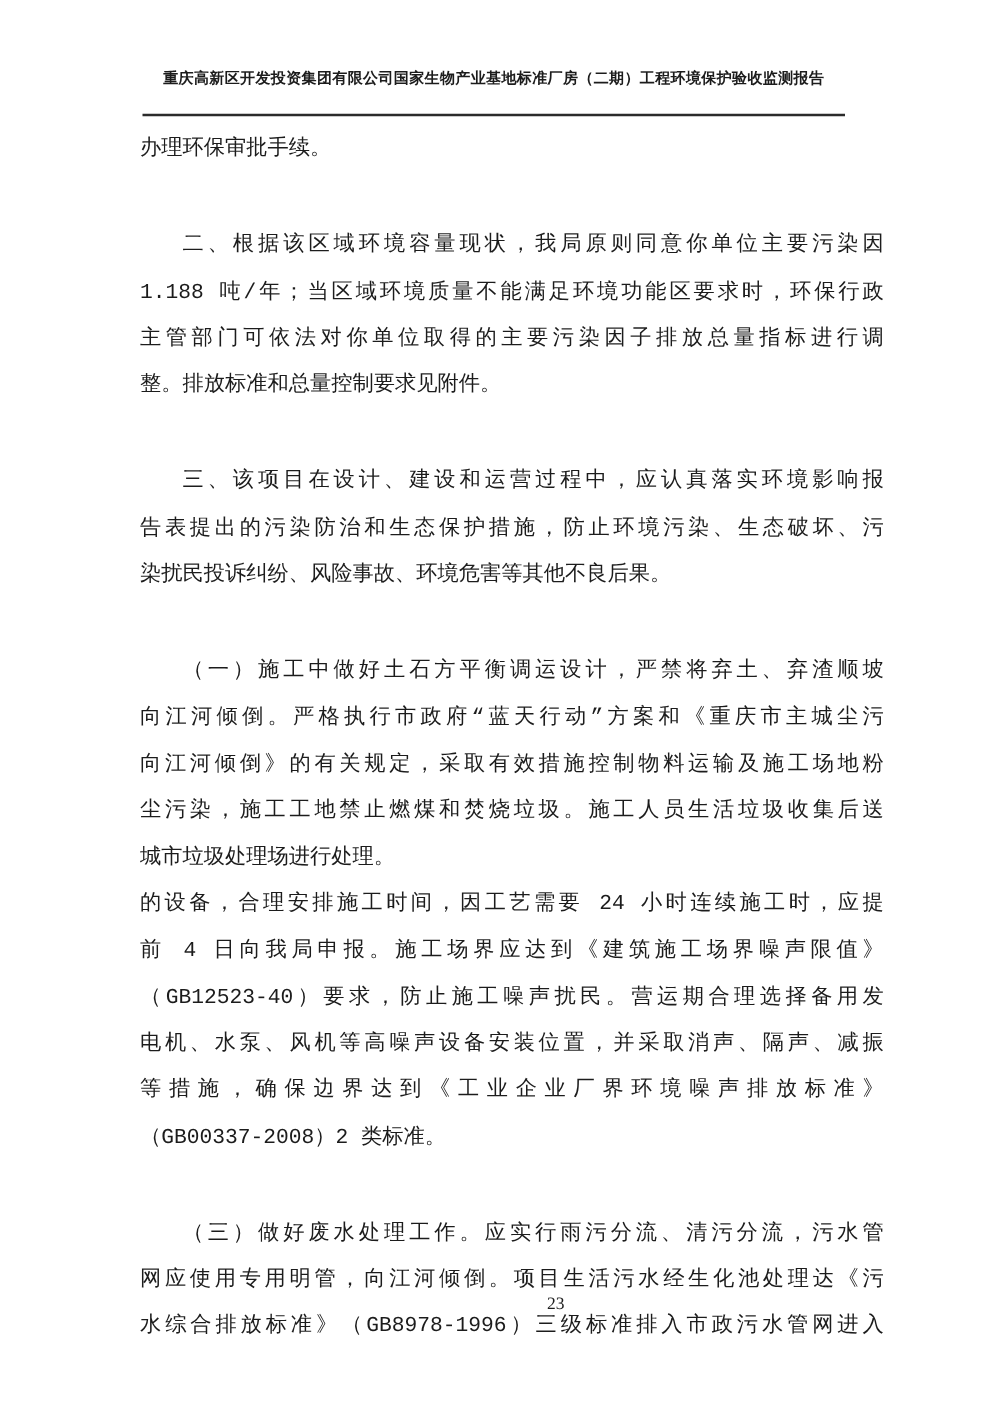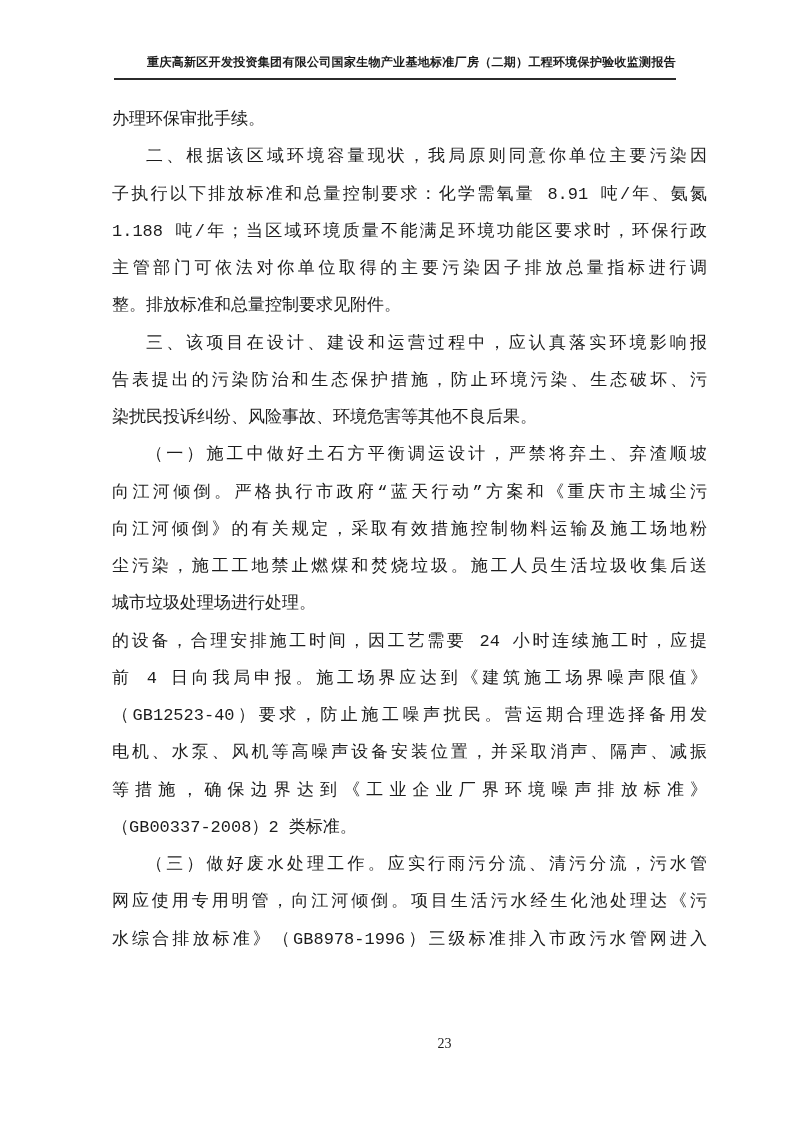--- a/index.html
+++ b/index.html
@@ -12,23 +12,23 @@
     font-family: "Liberation Serif", "DejaVu Serif", serif;
     color: #1c1c1c;
     box-sizing: border-box;
   }
   .page-header {
     position: absolute;
     left: 114px;
     top: 54px;
     width: 562px;
     display: flex;
-    justify-content: flex-end;
+    justify-content: center;
     align-items: flex-end;
-    padding-bottom: 7px;
+    padding-bottom: 20px;
     border-bottom: 2px solid #2b2b2b;
     font-size: 12px;
     font-weight: bold;
     letter-spacing: 0.3px;
     white-space: nowrap;
   }
   .doc-body {
     position: absolute;
     left: 112px;
     top: 101px;
@@ -36,21 +36,21 @@
     font-size: 17px;
     line-height: 37.25px;
     font-family: Liberation Mono, monospace;
   }
   .doc-body .line {
     text-align: justify;
     text-align-last: justify;
     text-justify: inter-ideograph;
     overflow: hidden;
   }
-  .doc-body .line.indent { text-indent: 2em; }
+  .doc-body .line.indent { text-indent: 2em; margin-top: 40px; }
   .doc-body .line.last { text-align-last: left; }
   .page-footer {
     position: absolute;
     left: 0;
     top: 1036px;
     width: 793px;
     text-align: center;
     font-size: 14px;
     color: #1c1c1c;
     padding-left: 48px;
@@ -62,21 +62,20 @@
 <div class="page">
 
   <div class="page-header">
     <span>重庆高新区开发投资集团有限公司国家生物产业基地标准厂房（二期）工程</span>
     <span>环境保护验收监测报告</span>
   </div>
 
   <div class="doc-body">
       <div class="line last">办理环保审批手续。</div>
       <div class="line indent">二、根据该区域环境容量现状，我局原则同意你单位主要污染因</div>
-      <div class="line">子执行以下排放标准和总量控制要求：化学需氧量 8.91 吨/年、氨氮</div>
       <div class="line">1.188 吨/年；当区域环境质量不能满足环境功能区要求时，环保行政</div>
       <div class="line">主管部门可依法对你单位取得的主要污染因子排放总量指标进行调</div>
       <div class="line last">整。排放标准和总量控制要求见附件。</div>
       <div class="line indent">三、该项目在设计、建设和运营过程中，应认真落实环境影响报</div>
       <div class="line">告表提出的污染防治和生态保护措施，防止环境污染、生态破坏、污</div>
       <div class="line last">染扰民投诉纠纷、风险事故、环境危害等其他不良后果。</div>
       <div class="line indent">（一）施工中做好土石方平衡调运设计，严禁将弃土、弃渣顺坡</div>
       <div class="line">向江河倾倒。严格执行市政府“蓝天行动”方案和《重庆市主城尘污</div>
       <div class="line">向江河倾倒》的有关规定，采取有效措施控制物料运输及施工场地粉</div>
       <div class="line">尘污染，施工工地禁止燃煤和焚烧垃圾。施工人员生活垃圾收集后送</div>

